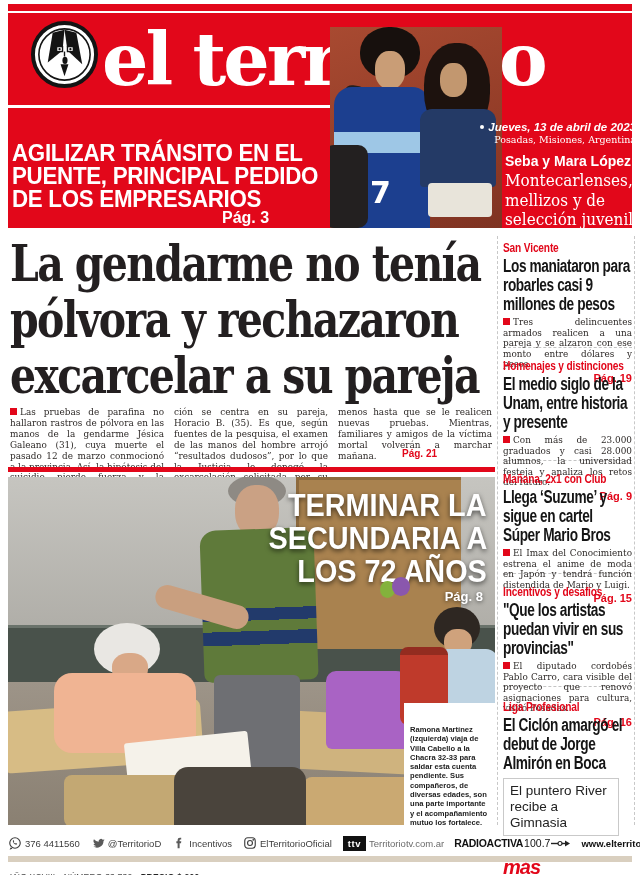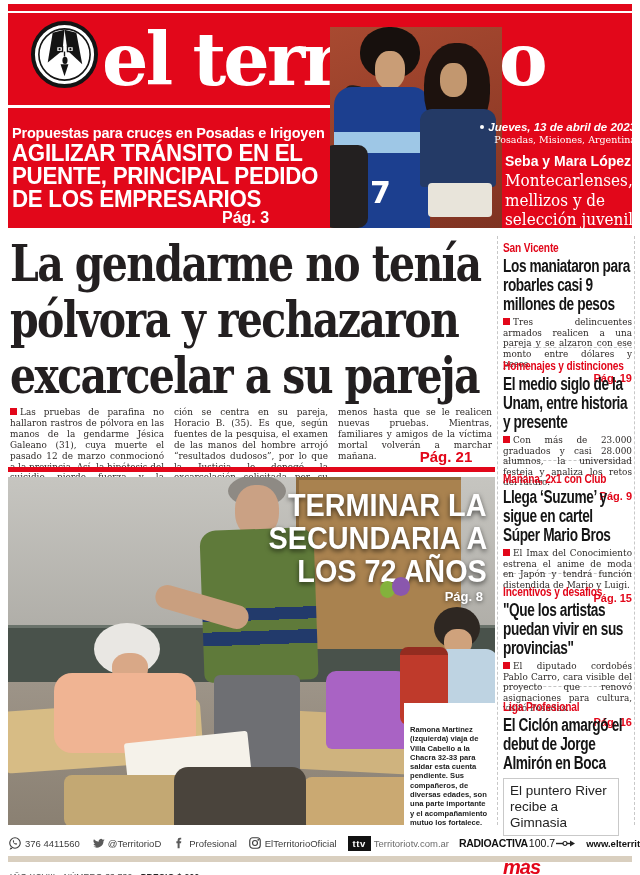--- a/index.html
+++ b/index.html
@@ -45,21 +45,21 @@
           display:block;transform:scaleX(.95);transform-origin:0 0;letter-spacing:-0.3px;}
   .tspage{left:214px;top:196px;color:#fff;font-weight:800;font-size:16px;z-index:2;}
 
   
   .leadline{left:10px;width:600px;color:var(--ink);font-family:"DejaVu Serif",serif;font-weight:bold;
             font-size:50px;line-height:52px;letter-spacing:-2px;white-space:nowrap;}
   .leadline>span{display:inline-block;transform:scaleX(.82);transform-origin:0 0;}
   .leadbody{left:10px;top:407px;width:482px;display:flex;gap:10px;}
   .leadbody .col{flex:1;font-family:"DejaVu Serif",serif;font-size:8.9px;line-height:10.9px;color:#2e2a28;text-align:justify;}
   .sq{display:inline-block;width:7px;height:7px;background:var(--red);margin-right:3px;}
-  .lead-pg{left:402px;top:448px;width:88px;text-align:center;color:var(--red);font-weight:800;font-size:15px;}
+  .lead-pg{left:402px;top:448px;width:88px;text-align:left;color:var(--red);font-weight:800;font-size:10px;}
   .red-div{left:8px;top:467px;width:487px;height:5px;background:var(--red);}
 
   
   .feature{left:8px;top:477px;width:487px;height:348px;overflow:hidden;background:#b0aea8;}
   .pf{position:absolute;}
   .pf-wall{left:0;top:0;width:487px;height:165px;background:linear-gradient(#c6c5c0,#aeaca6);}
   .pf-band{left:0;top:148px;width:487px;height:60px;background:#49524b;border-top:3px solid #6a736b;}
   .pf-floor{left:0;top:205px;width:487px;height:143px;background:linear-gradient(#9d9488,#8a8072);}
   .pf-wardrobe{left:288px;top:0;width:165px;height:172px;background:#a9824f;
      background-image:linear-gradient(90deg,#8d6a3e 0 3px,transparent 3px 80px),linear-gradient(#8d6a3e 0 3px,transparent 3px 60px);}
@@ -171,21 +171,20 @@
     </div>
 
     <div class="abs twins">
       <div class="twins-k">Seba y Mara López</div>
       <div><span class="twins-l">Montecarlenses,</span></div>
       <div><span class="twins-l">mellizos y de</span></div>
       <div><span class="twins-l">selección juvenil</span></div>
 
     </div>
 
-    <div class="abs tskick">Propuestas para cruces en Posadas e Irigoyen</div>
     <div class="abs tsline" style="top:129px">AGILIZAR TRÁNSITO EN EL</div>
     <div class="abs tsline" style="top:152px">PUENTE, PRINCIPAL PEDIDO</div>
     <div class="abs tsline" style="top:175px">DE LOS EMPRESARIOS</div>
     <div class="abs tspage">Pág. 3</div>
   </div>
 
   <div class="abs leadline" style="top:238px"><span>La gendarme no tenía</span></div>
   <div class="abs leadline" style="top:294px"><span>pólvora y rechazaron</span></div>
   <div class="abs leadline" style="top:350px"><span>excarcelar a su pareja</span></div>
 
@@ -298,21 +297,21 @@
           </svg>
       </span>
       <span>@TerritorioD</span>
     </span>
     <span class="f-item">
       <span>
         <svg width="14" height="14" viewBox="0 0 16 16">
             <path d="M10.5 2H9A2.6 2.6 0 0 0 6.4 4.6V6H5v2.2h1.4V14h2.3V8.2h1.6L10.6 6H8.7V4.9c0-.5.3-.8.8-.8h1z" fill="#3d3d3d" opacity=".85"></path>
           </svg>
       </span>
-      <span>Profesional</span>
+      <span>Incentivos</span>
     </span>
     <span class="f-item">
       <span>
         <svg width="14" height="14" viewBox="0 0 16 16">
             <rect x="2" y="2" width="12" height="12" rx="3.4" fill="none" stroke="#3d3d3d" stroke-width="1.3"></rect>
             <circle cx="8" cy="8" r="2.8" fill="none" stroke="#3d3d3d" stroke-width="1.3"></circle>
             <circle cx="11.7" cy="4.4" r="1" fill="#3d3d3d"></circle>
           </svg>
       </span>
       <span>ElTerritorioOficial</span>

